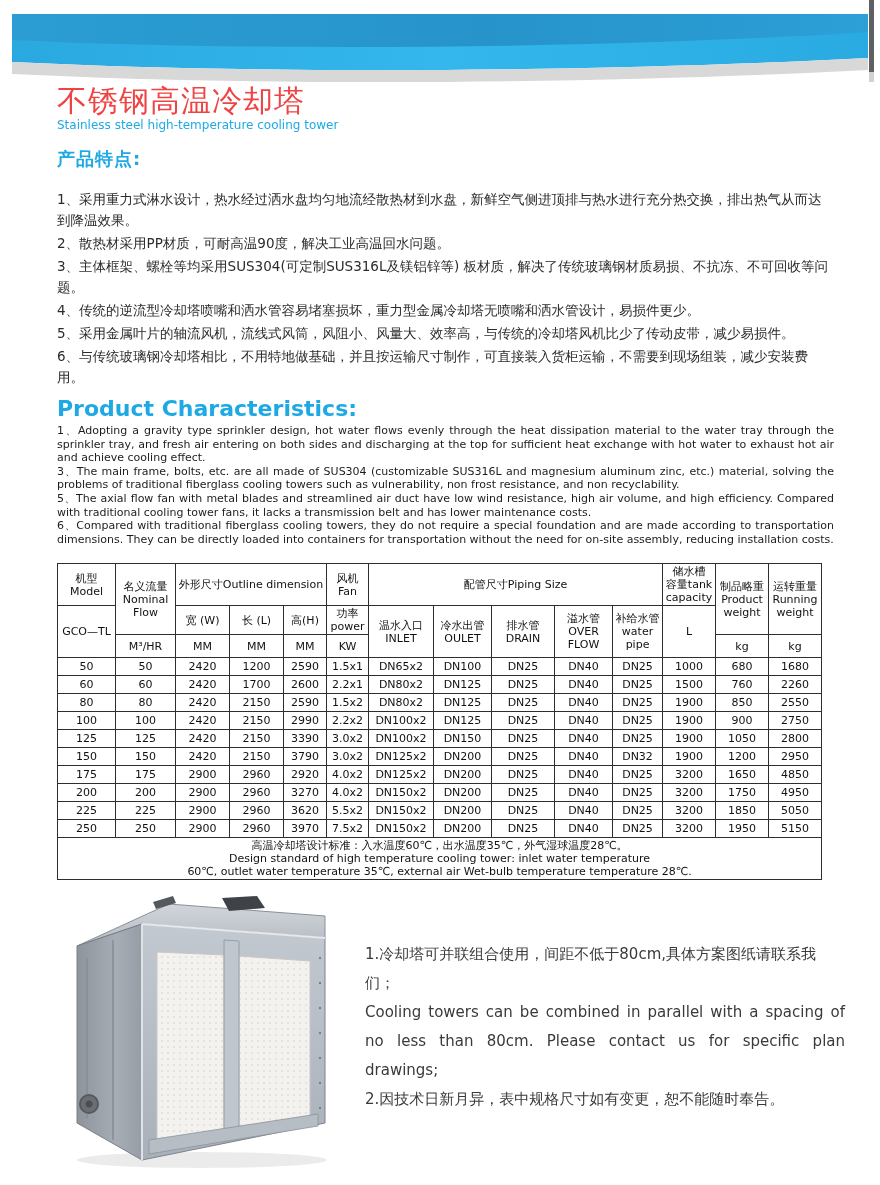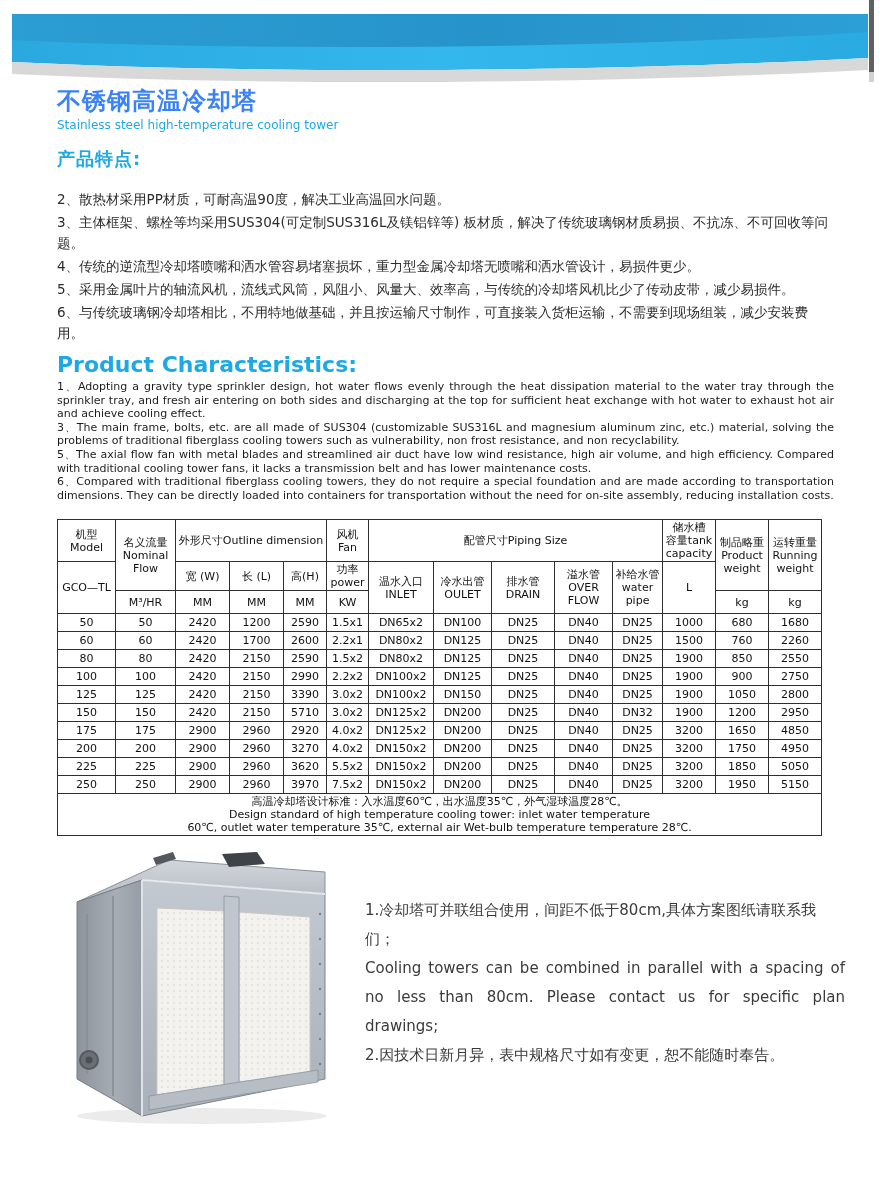--- a/index.html
+++ b/index.html
@@ -16,21 +16,21 @@
   }
   .banner { position: absolute; top: 0; left: 0; width: 880px; height: 90px; }
   .scroll-track {
     position: absolute; top: 0; right: 6px; width: 5px; height: 82px;
     background: #d2d2d2;
   }
   .scroll-thumb { position: absolute; top: 0; left: 0; width: 5px; height: 72px; background: #5f6063; }
 
   .content { position: relative; padding: 86px 35px 0 57px; }
 
-  .title-cn { font-size: 24px; line-height: 30px; font-weight: bold; color: #3b82f6; letter-spacing: 1px; }
+  .title-cn { font-size: 30px; line-height: 30px; font-weight: normal; color: #ef4444; letter-spacing: 1px; }
   .title-en { font-size: 12px; line-height: 19px; font-weight: normal; color: #1ea9e4; }
   .h-features { font-size: 18px; font-weight: bold; color: #1ea9e4; margin: 12px 0 18px; letter-spacing: 1px; }
   .h-chars { font-size: 22px; font-weight: bold; color: #1ea9e4; margin: 8px 0 3px; }
 
   .cn-list { font-size: 13.5px; line-height: 21px; color: #2b2b2b; width: 775px; }
   .cn-list .item { margin-bottom: 2px; }
 
   .en-list { font-size: 11px; line-height: 13.6px; color: #1c1c1c; width: 777px; text-align: justify; }
 
   table.spec { border-collapse: collapse; table-layout: fixed; width: 764px; margin-top: 17px; }
@@ -90,20 +90,21 @@
     <div class="scroll-thumb"></div>
   </div>
 
   <div class="content">
 
     <div class="title-cn">不锈钢高温冷却塔</div>
     <div class="title-en">Stainless steel high-temperature cooling tower</div>
 
     <div class="h-features">产品特点:</div>
     <div class="cn-list">
+      <div class="item">1、采用重力式淋水设计，热水经过洒水盘均匀地流经散热材到水盘，新鲜空气侧进顶排与热水进行充分热交换，排出热气从而达到降温效果。</div>
       <div class="item">2、散热材采用PP材质，可耐高温90度，解决工业高温回水问题。</div>
       <div class="item">3、主体框架、螺栓等均采用SUS304(可定制SUS316L及镁铝锌等) 板材质，解决了传统玻璃钢材质易损、不抗冻、不可回收等问题。</div>
       <div class="item">4、传统的逆流型冷却塔喷嘴和洒水管容易堵塞损坏，重力型金属冷却塔无喷嘴和洒水管设计，易损件更少。</div>
       <div class="item">5、采用金属叶片的轴流风机，流线式风筒，风阻小、风量大、效率高，与传统的冷却塔风机比少了传动皮带，减少易损件。</div>
       <div class="item">6、与传统玻璃钢冷却塔相比，不用特地做基础，并且按运输尺寸制作，可直接装入货柜运输，不需要到现场组装，减少安装费用。</div>
     </div>
 
     <div class="h-chars">Product Characteristics:</div>
     <div class="en-list">
       <div>1、Adopting a gravity type sprinkler design, hot water flows evenly through the heat dissipation material to the water tray through the sprinkler tray, and fresh air entering on both sides and discharging at the top for sufficient heat exchange with hot water to exhaust hot air and achieve cooling effect.</div>
@@ -259,21 +260,21 @@
             <td>DN25</td>
             <td>1900</td>
             <td>1050</td>
             <td>2800</td>
           </tr>
           <tr>
             <td>150</td>
             <td>150</td>
             <td>2420</td>
             <td>2150</td>
-            <td>5710</td>
+            <td>3790</td>
             <td>3.0x2</td>
             <td>DN125x2</td>
             <td>DN200</td>
             <td>DN25</td>
             <td>DN40</td>
             <td>DN32</td>
             <td>1900</td>
             <td>1200</td>
             <td>2950</td>
           </tr>

